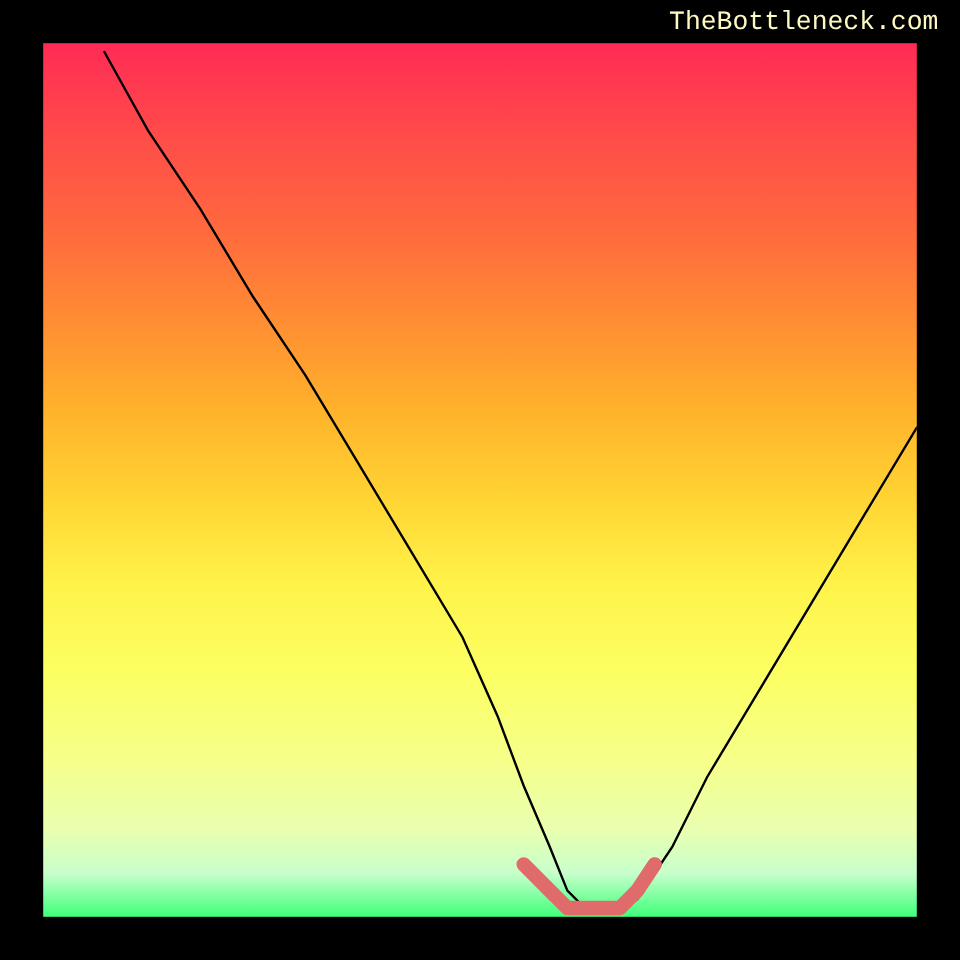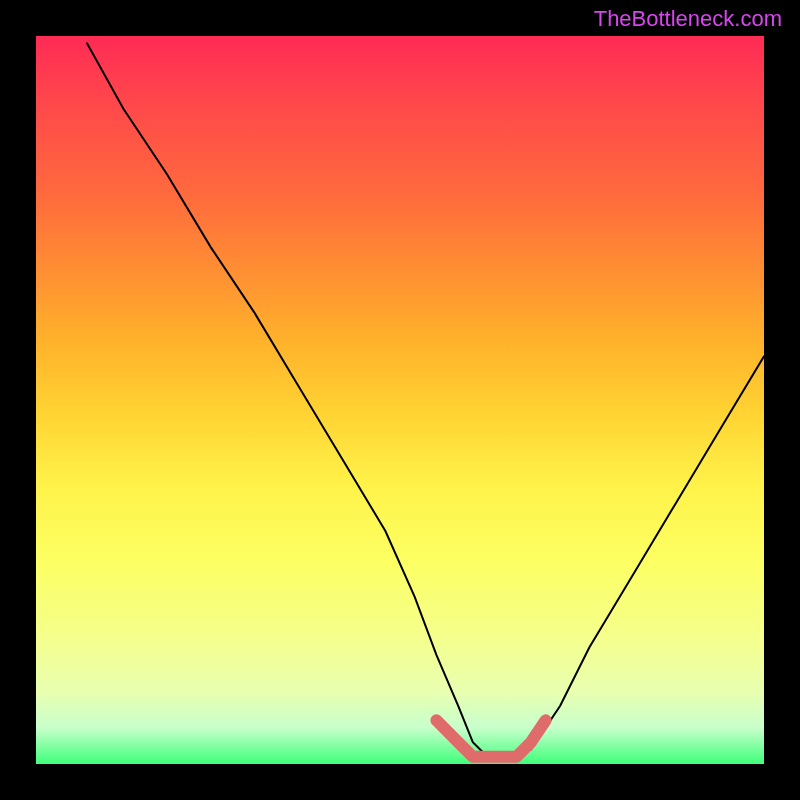--- a/index.html
+++ b/index.html
@@ -8,24 +8,25 @@
     height: 800px;
     background: #000;
     position: relative;
     overflow: hidden;
     font-family: Arial, sans-serif;
   }
   .watermark {
     position: absolute;
     top: 6px;
     right: 18px;
-    color: #d946ef;
+    color: #fef9c3;
     font-size: 22px;
     font-weight: 500;
     z-index: 10;
+    font-family: Liberation Mono, monospace;
   }
   .plot-area {
     position: absolute;
     left: 36px;
     top: 36px;
     width: 728px;
     height: 728px;
     background: linear-gradient(to bottom,
       #ff2b55 0%,
       #ff4a4a 10%,

